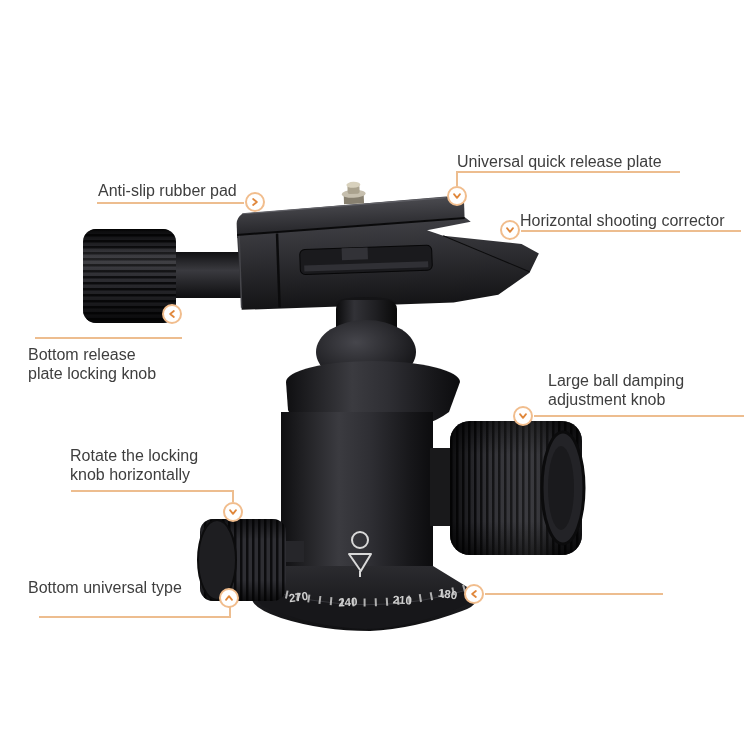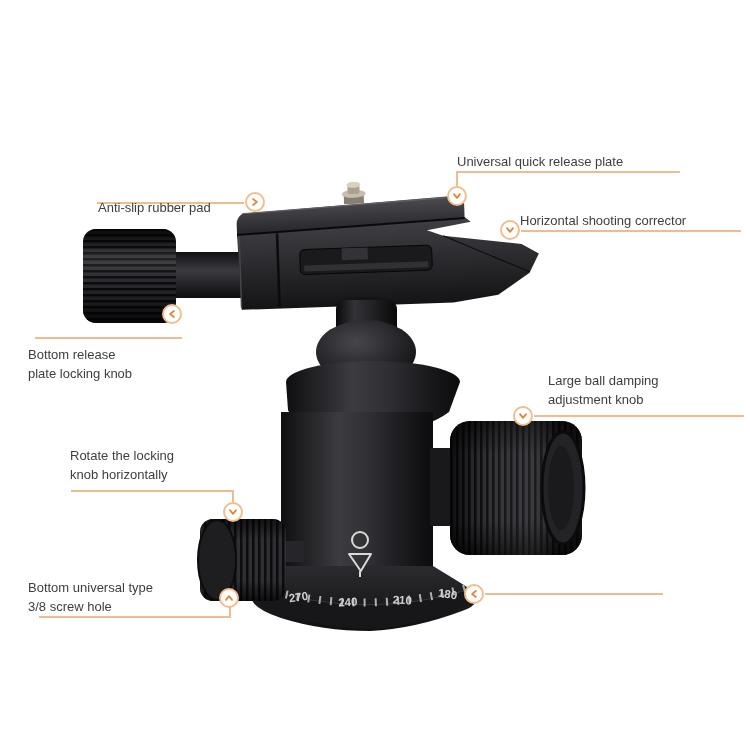--- a/index.html
+++ b/index.html
@@ -1,19 +1,19 @@
 <!DOCTYPE html>
 <html><head>
 <meta charset="utf-8">
 <style>
   html,body{margin:0;padding:0;background:#fff;}
   #stage{position:relative;width:750px;height:750px;background:#ffffff;overflow:hidden;
          font-family:"Liberation Sans",sans-serif;}
   #product-svg{position:absolute;left:0;top:0;}
-  .lbl{position:absolute;font-size:13px;line-height:19px;color:#3e3e3e;white-space:nowrap;}
+  .lbl{position:absolute;font-size:16px;line-height:19px;color:#3e3e3e;white-space:nowrap;}
   .ln{position:absolute;background:#edbd8f;}
   .marker{position:absolute;width:16px;height:16px;border:2px solid #f1bd8d;border-radius:50%;
           background:#ffffff;display:flex;align-items:center;justify-content:center;box-sizing:content-box;}
   .marker svg{width:12px;height:12px;stroke:#e0873b;stroke-width:2.4;fill:none;
               stroke-linecap:round;stroke-linejoin:round;}
   .dir-up svg{transform:rotate(180deg);}
   .dir-left svg{transform:rotate(90deg);}
   .dir-right svg{transform:rotate(-90deg);}
 </style>
 </head>
@@ -209,32 +209,31 @@
         <path d="M4,5.5 L8,10.5 L12,5.5"></path>
       </svg>
     </div>
   <div class="marker dir-left" style="left:464px;top:584px">
       <svg viewBox="0 0 16 16">
         <path d="M4,5.5 L8,10.5 L12,5.5"></path>
       </svg>
     </div>
 
   <div class="lbl" style="left:457px;top:152px">Universal quick release plate</div>
-  <div class="lbl" style="left:98px;top:198px">Anti-slip rubber pad</div>
+  <div class="lbl" style="left:98px;top:181px">Anti-slip rubber pad</div>
   <div class="lbl" style="left:520px;top:211px">Horizontal shooting corrector</div>
   <div class="lbl" style="left:28px;top:345px">
     <div>Bottom release</div>
     <div>plate locking knob</div>
   </div>
   <div class="lbl" style="left:548px;top:371px">
     <div>Large ball damping</div>
     <div>adjustment knob</div>
   </div>
   <div class="lbl" style="left:70px;top:446px">
     <div>Rotate the locking</div>
     <div>knob horizontally</div>
   </div>
   <div class="lbl" style="left:28px;top:578px">
     <div>Bottom universal type</div>
-    <div>3/8 screw hole</div>
   </div>
 
 </div>
 
 </body></html>

